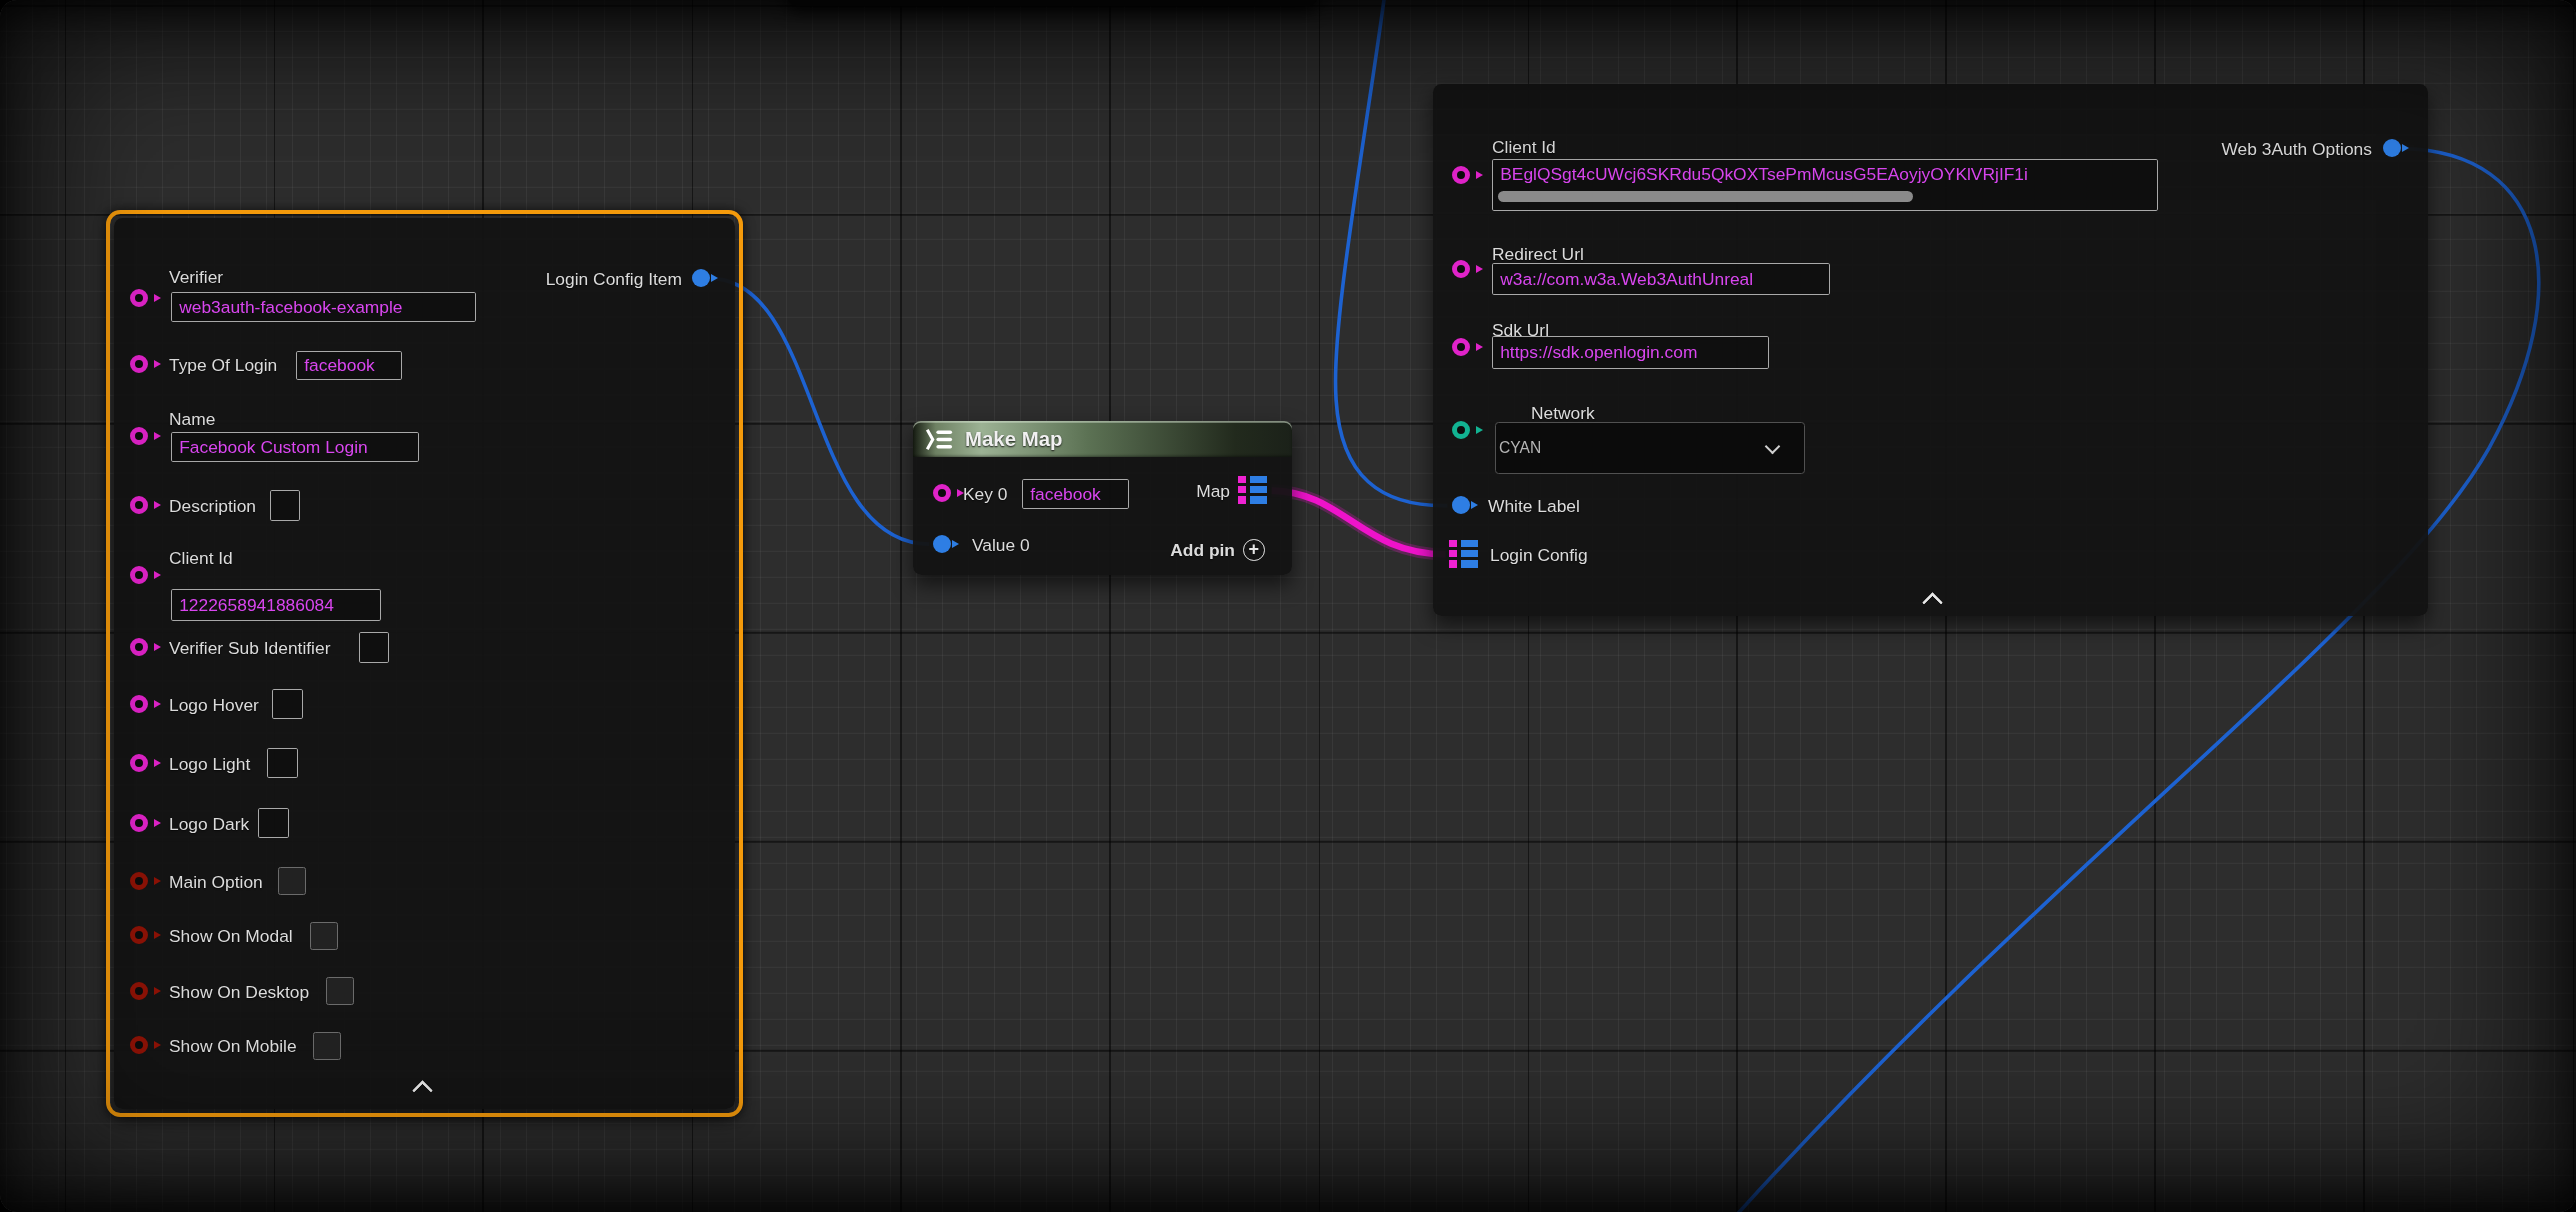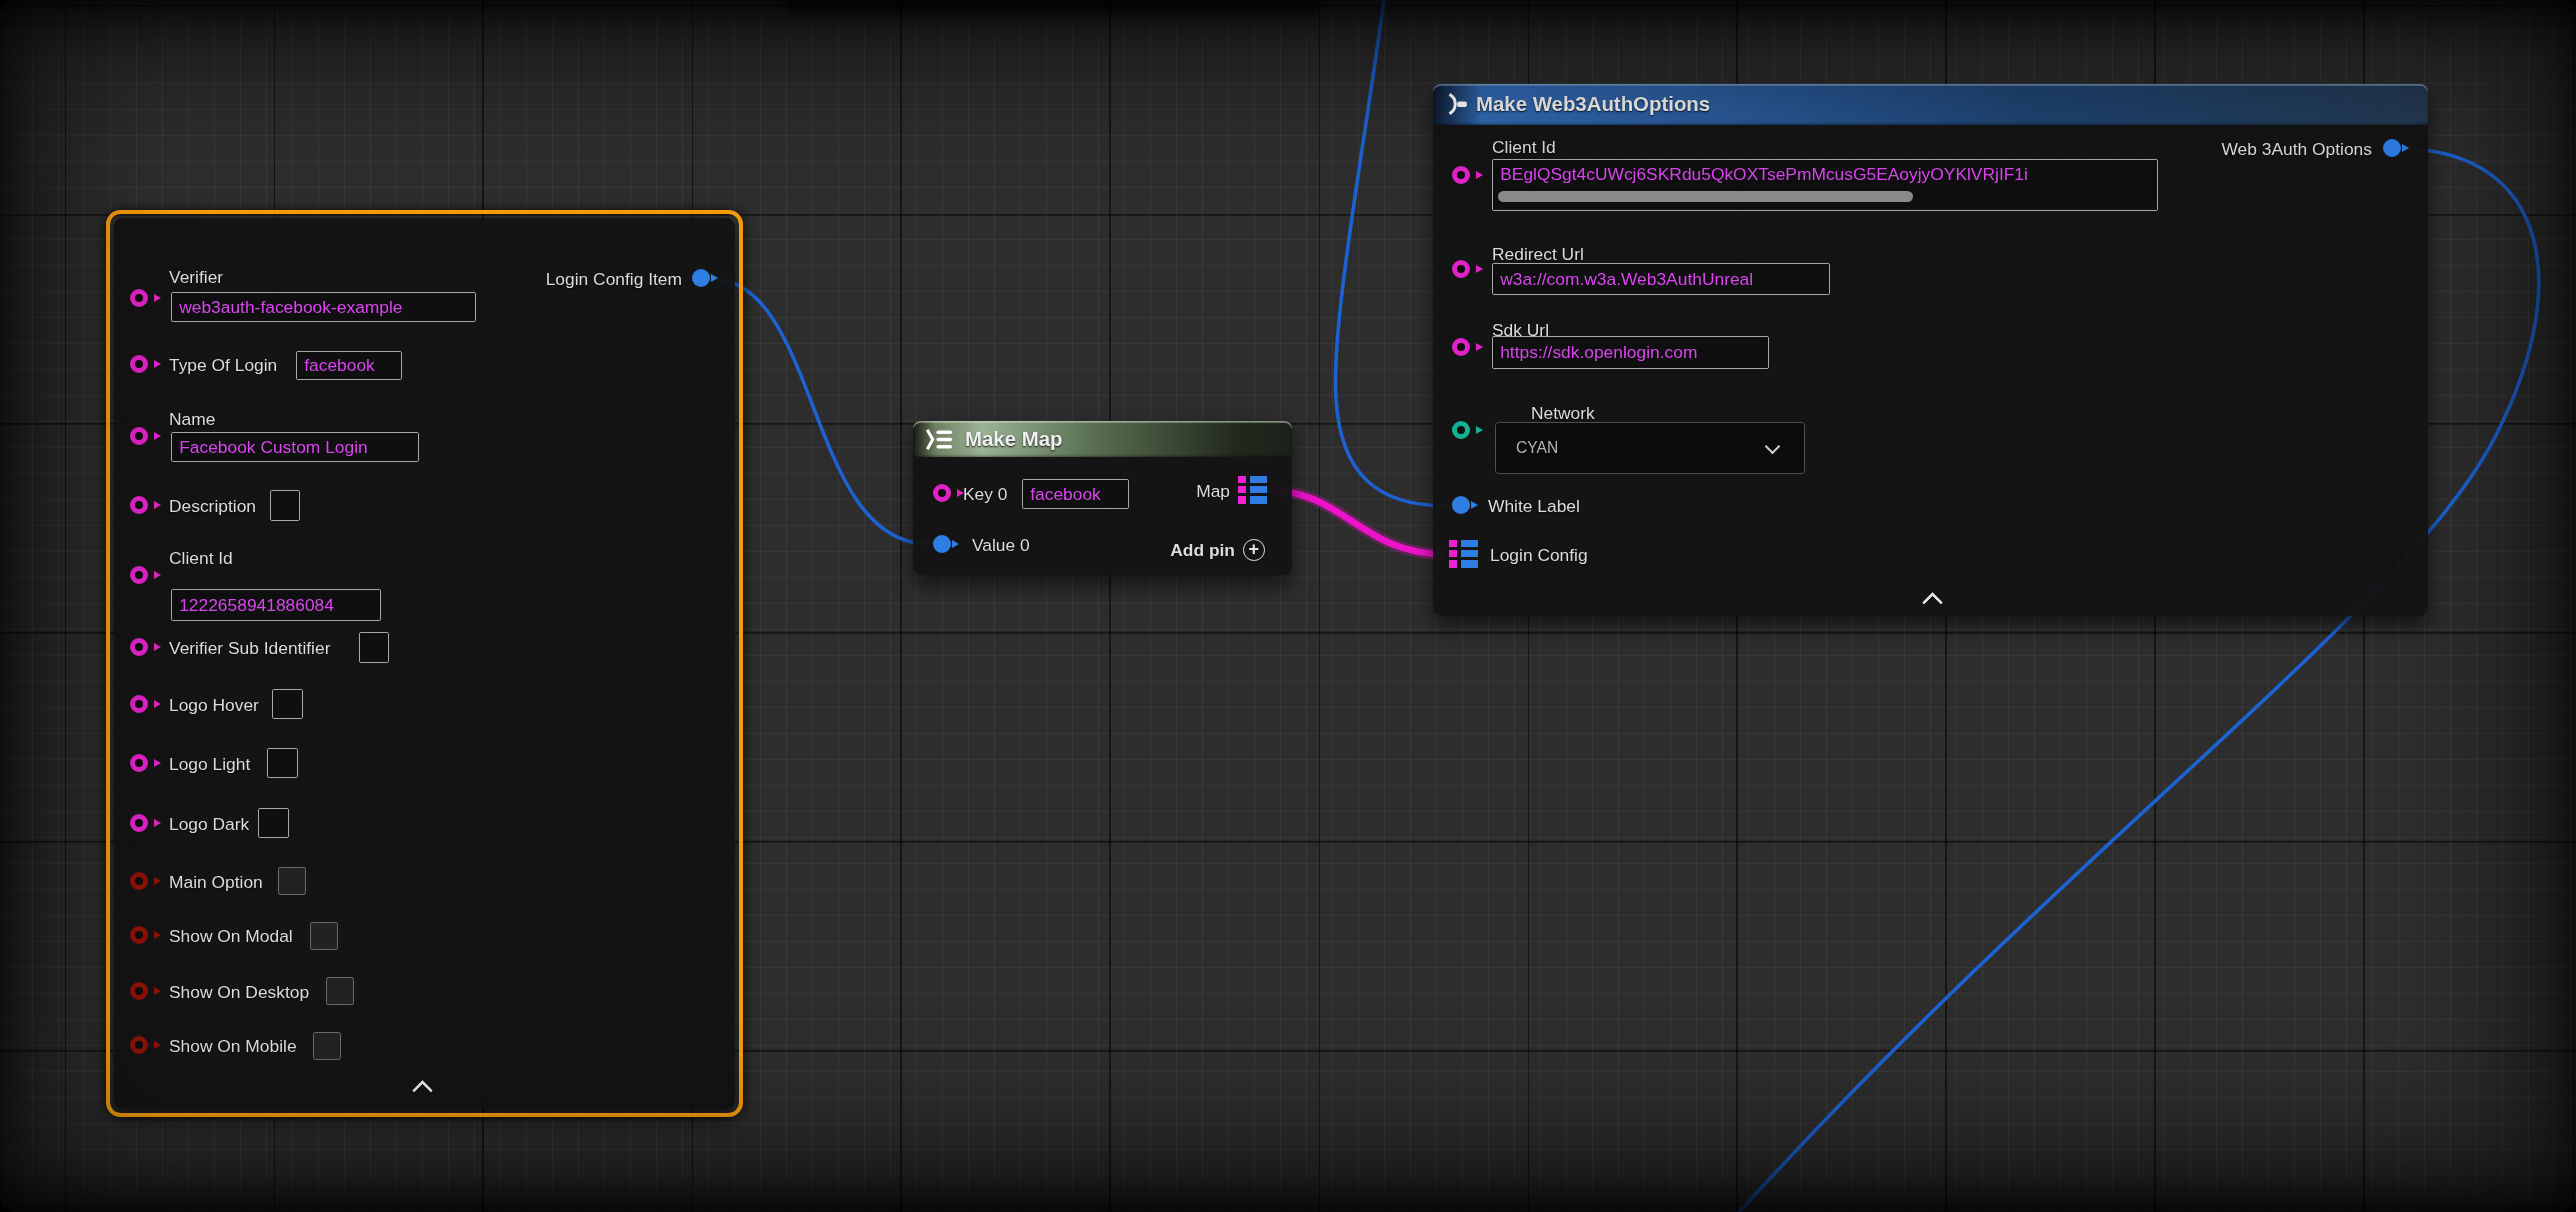--- a/index.html
+++ b/index.html
@@ -39,21 +39,21 @@
     background:rgba(10,10,10,.5);color:#d946ef;font-size:17.4px;display:flex;align-items:center;
     padding:0 7.2px;white-space:nowrap;overflow:hidden;}
   .cbox{position:absolute;box-sizing:border-box;border:1.2px solid #6b6b6b;border-radius:2.4px;background:#222;}
   .mapicon{position:absolute;width:29px;display:flex;flex-direction:column;gap:3px;}
   .mapicon .mrow{display:flex;gap:3.6px;height:7.2px;}
   .mapicon .k{width:8.4px;background:#ef22d2;}
   .mapicon .v{width:17px;background:#2e7ee4;}
   .chev{position:absolute;width:12px;height:12px;border-top:3.6px solid #e8e8e8;border-right:3.6px solid #e8e8e8;
     transform:rotate(-45deg);border-radius:1.2px;}
   .ddown{position:absolute;box-sizing:border-box;background:#0b0b0b;border:1.2px solid #515151;
-    border-radius:3.6px;color:#b5b5b5;font-size:15.6px;display:flex;align-items:center;padding:0 20px;}
+    border-radius:3.6px;color:#b5b5b5;font-size:15.6px;display:flex;align-items:center;padding:0 3px;}
   .dchev{position:absolute;width:9px;height:9px;border-right:2.4px solid #cfcfcf;border-bottom:2.4px solid #cfcfcf;
     transform:rotate(45deg);}
   .scrollthumb{position:absolute;height:11.4px;border-radius:6px;background:#8b8b8b;}
   .addpin-circle{position:absolute;width:21.6px;height:21.6px;border:1.8px solid #e6e6e6;border-radius:50%;
     color:#e6e6e6;font-size:18px;font-weight:bold;display:flex;align-items:center;justify-content:center;box-sizing:border-box;}
   svg.wires{position:absolute;left:0;top:0;z-index:5;}
   .topnode{position:absolute;left:788px;top:-21.6px;width:529px;height:28px;background:#141414;
     border-radius:8.4px;box-shadow:0 6px 15.6px rgba(0,0,0,.75);z-index:8;}
   .hicon{position:absolute;}
 </style>
@@ -164,27 +164,20 @@
     </div>
 
     <span class="pin fill" style="left:20.4px;top:114px;--c:#2e7ee4;"></span>
     <span class="lbl" style="left:59px;top:114px;">Value 0</span>
 
     <span class="lbl r" style="left:322px;top:119px;font-weight:bold;">Add pin</span>
     <span class="addpin-circle" style="left:330px;top:118px;">+</span>
   </div>
 
   <div class="node" style="left:1433px;top:84px;width:995px;height:532px;">
-    <div class="hdr blue" style="height:41px;">
-      <svg class="hicon" style="left:10.8px;top:8.4px;" width="26.5" height="24" viewBox="0 0 44 40">
-        <path d="M9 4 C22 11 22 29 9 36" stroke="#fff" stroke-width="5" fill="none"></path>
-        <rect x="22" y="16" width="16" height="9" rx="3" fill="#fff"></rect>
-      </svg>
-      <span class="title" style="left:43px;top:9px;">Make Web3AuthOptions</span>
-    </div>
 
     <span class="lbl r" style="left:939px;top:55px;">Web 3Auth Options</span>
     <span class="pin fill" style="left:950px;top:55px;--c:#2e7ee4;"></span>
 
     <span class="lbl" style="left:59px;top:53px;">Client Id</span>
     <span class="pin open" style="left:18.6px;top:82px;--c:#e023c9;"></span>
     <div class="tbox" style="left:59px;top:75px;width:666px;height:52px;align-items:flex-start;padding-top:3.6px;">BEglQSgt4cUWcj6SKRdu5QkOXTsePmMcusG5EAoyjyOYKlVRjIF1i</div>
     <div class="scrollthumb" style="left:65px;top:107px;width:415px;"></div>
 
     <span class="lbl" style="left:59px;top:160px;text-align:right;">Redirect Url</span>

